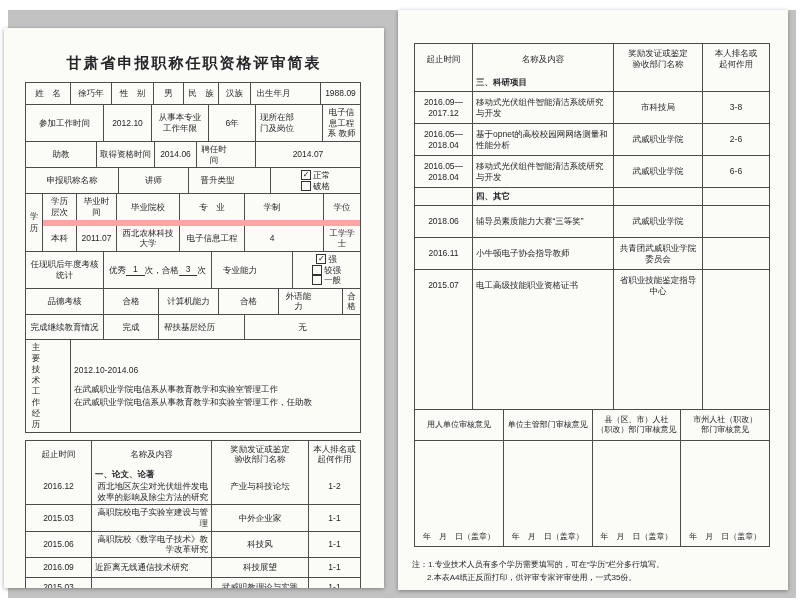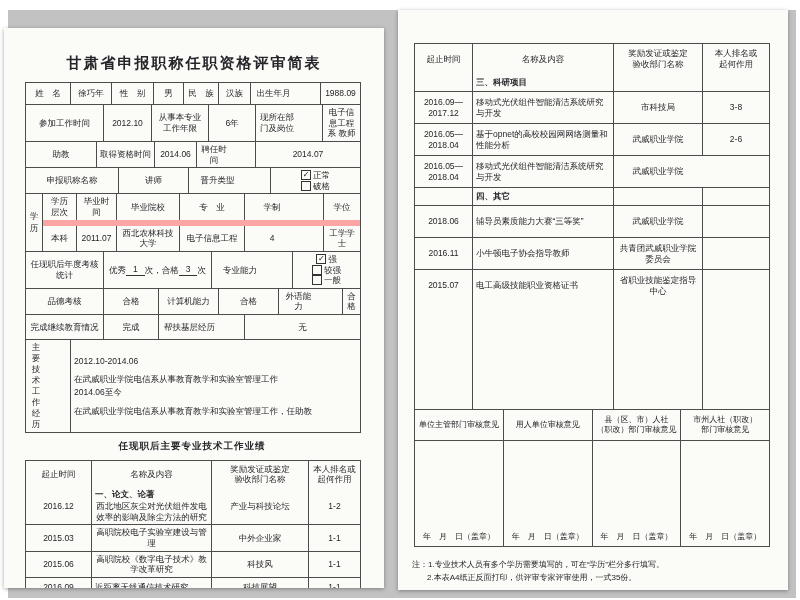--- a/index.html
+++ b/index.html
@@ -43,21 +43,21 @@
   .box{display:inline-block;width:8px;height:8px;border:1px solid #333;font-size:8px;
        line-height:8px;text-align:center;margin-right:2px;color:#111;}
   .exp-line{display:flex;width:100%;gap:6px;font-size:8.5px;line-height:1.5;flex-direction:column;}
   .exp-period{width:84px;flex:none;}
   .exp-desc{flex:1;text-align:left;}
 
   .band{width:334px;margin:7px 0 0 21px;text-align:center;font-weight:bold;font-size:9.5px;letter-spacing:1px;}
 
   .wtbl{width:334px;margin:7px 0 0 21px;}
   .wtbl .c-period{width:65px;flex:none;text-align:right;}
-  .wtbl .c-content{width:120px;flex:none;align-items:flex-start;text-align:center;}
+  .wtbl .c-content{width:120px;flex:none;align-items:flex-start;text-align:right;}
   .wtbl .c-dept{width:97px;flex:none;}
   .wtbl .c-rank{flex:1;}
   .wtbl .hdr .td{justify-content:center;align-items:center;text-align:center;min-height:26px;}
   .wtbl .row{min-height:19px;}
 
   .rtbl{width:354px;margin:33px 0 0 16px;}
   .rtbl .c-period{width:57px;flex:none;}
   .rtbl .c-content{width:141px;flex:none;align-items:flex-start;text-align:left;}
   .rtbl .c-dept{width:89px;flex:none;}
   .rtbl .c-rank{flex:1;}
@@ -172,28 +172,26 @@
     </div>
 
     <div class="tr" style="min-height:50px">
       <div class="td vcell2">主要技术工作经历</div>
       <div class="td flex1 left" style="justify-content:center">
         <div class="exp-line">
           <span class="exp-period">2012.10-2014.06</span>
           <span class="exp-desc">在武威职业学院电信系从事教育教学和实验室管理工作</span>
         </div>
         <div class="exp-line">
-          <span class="exp-period">2014.06至今</span>
           <span class="exp-desc">在武威职业学院电信系从事教育教学和实验室管理工作，任助教</span>
         </div>
       </div>
     </div>
   </div>
 
-  <div class="band">任现职后主要专业技术工作业绩</div>
 
   <div class="tbl wtbl">
     <div class="tr hdr">
       <div class="td c-period">起止时间</div>
       <div class="td c-content">名称及内容</div>
       <div class="td c-dept">奖励发证或鉴定
 验收部门名称</div>
       <div class="td c-rank">本人排名或
 起何作用</div>
     </div>
@@ -261,20 +259,21 @@
 2018.04</div>
           <div class="td c-content"><div>基于opnet的高校校园网网络测量和性能分析</div></div>
           <div class="td c-dept">武威职业学院</div>
           <div class="td c-rank">2-6</div>
         </div>
         <div class="tr row">
           <div class="td c-period">2016.05—
 2018.04</div>
           <div class="td c-content"><div>移动式光伏组件智能清洁系统研究与开发</div></div>
           <div class="td c-dept">武威职业学院</div>
+          <div class="td c-rank">6-6</div>
         </div>
         <div class="tr row section-row">
           <div class="td c-period"></div>
           <div class="td c-content"><div class="sec">四、其它</div></div>
           <div class="td c-dept"></div>
           <div class="td c-rank"></div>
         </div>
         <div class="tr row">
           <div class="td c-period">2018.06</div>
           <div class="td c-content"><div>辅导员素质能力大赛“三等奖”</div></div>
@@ -297,22 +296,22 @@
     <div class="tr spacer">
       <div class="td c-period"></div>
       <div class="td c-content"></div>
       <div class="td c-dept"></div>
       <div class="td c-rank"></div>
     </div>
   </div>
 
   <div class="tbl review-tbl">
     <div class="tr hdr">
+      <div class="td rv">用人单位审核意见</div>
       <div class="td rv">单位主管部门审核意见</div>
-      <div class="td rv">用人单位审核意见</div>
       <div class="td rv">县（区、市）人社
 （职改）部门审核意见</div>
       <div class="td rv">市州人社（职改）
 部门审核意见</div>
     </div>
     <div class="tr bd">
       <div class="td rv">年　月　日（盖章）</div>
       <div class="td rv">年　月　日（盖章）</div>
       <div class="td rv">年　月　日（盖章）</div>
       <div class="td rv">年　月　日（盖章）</div>

